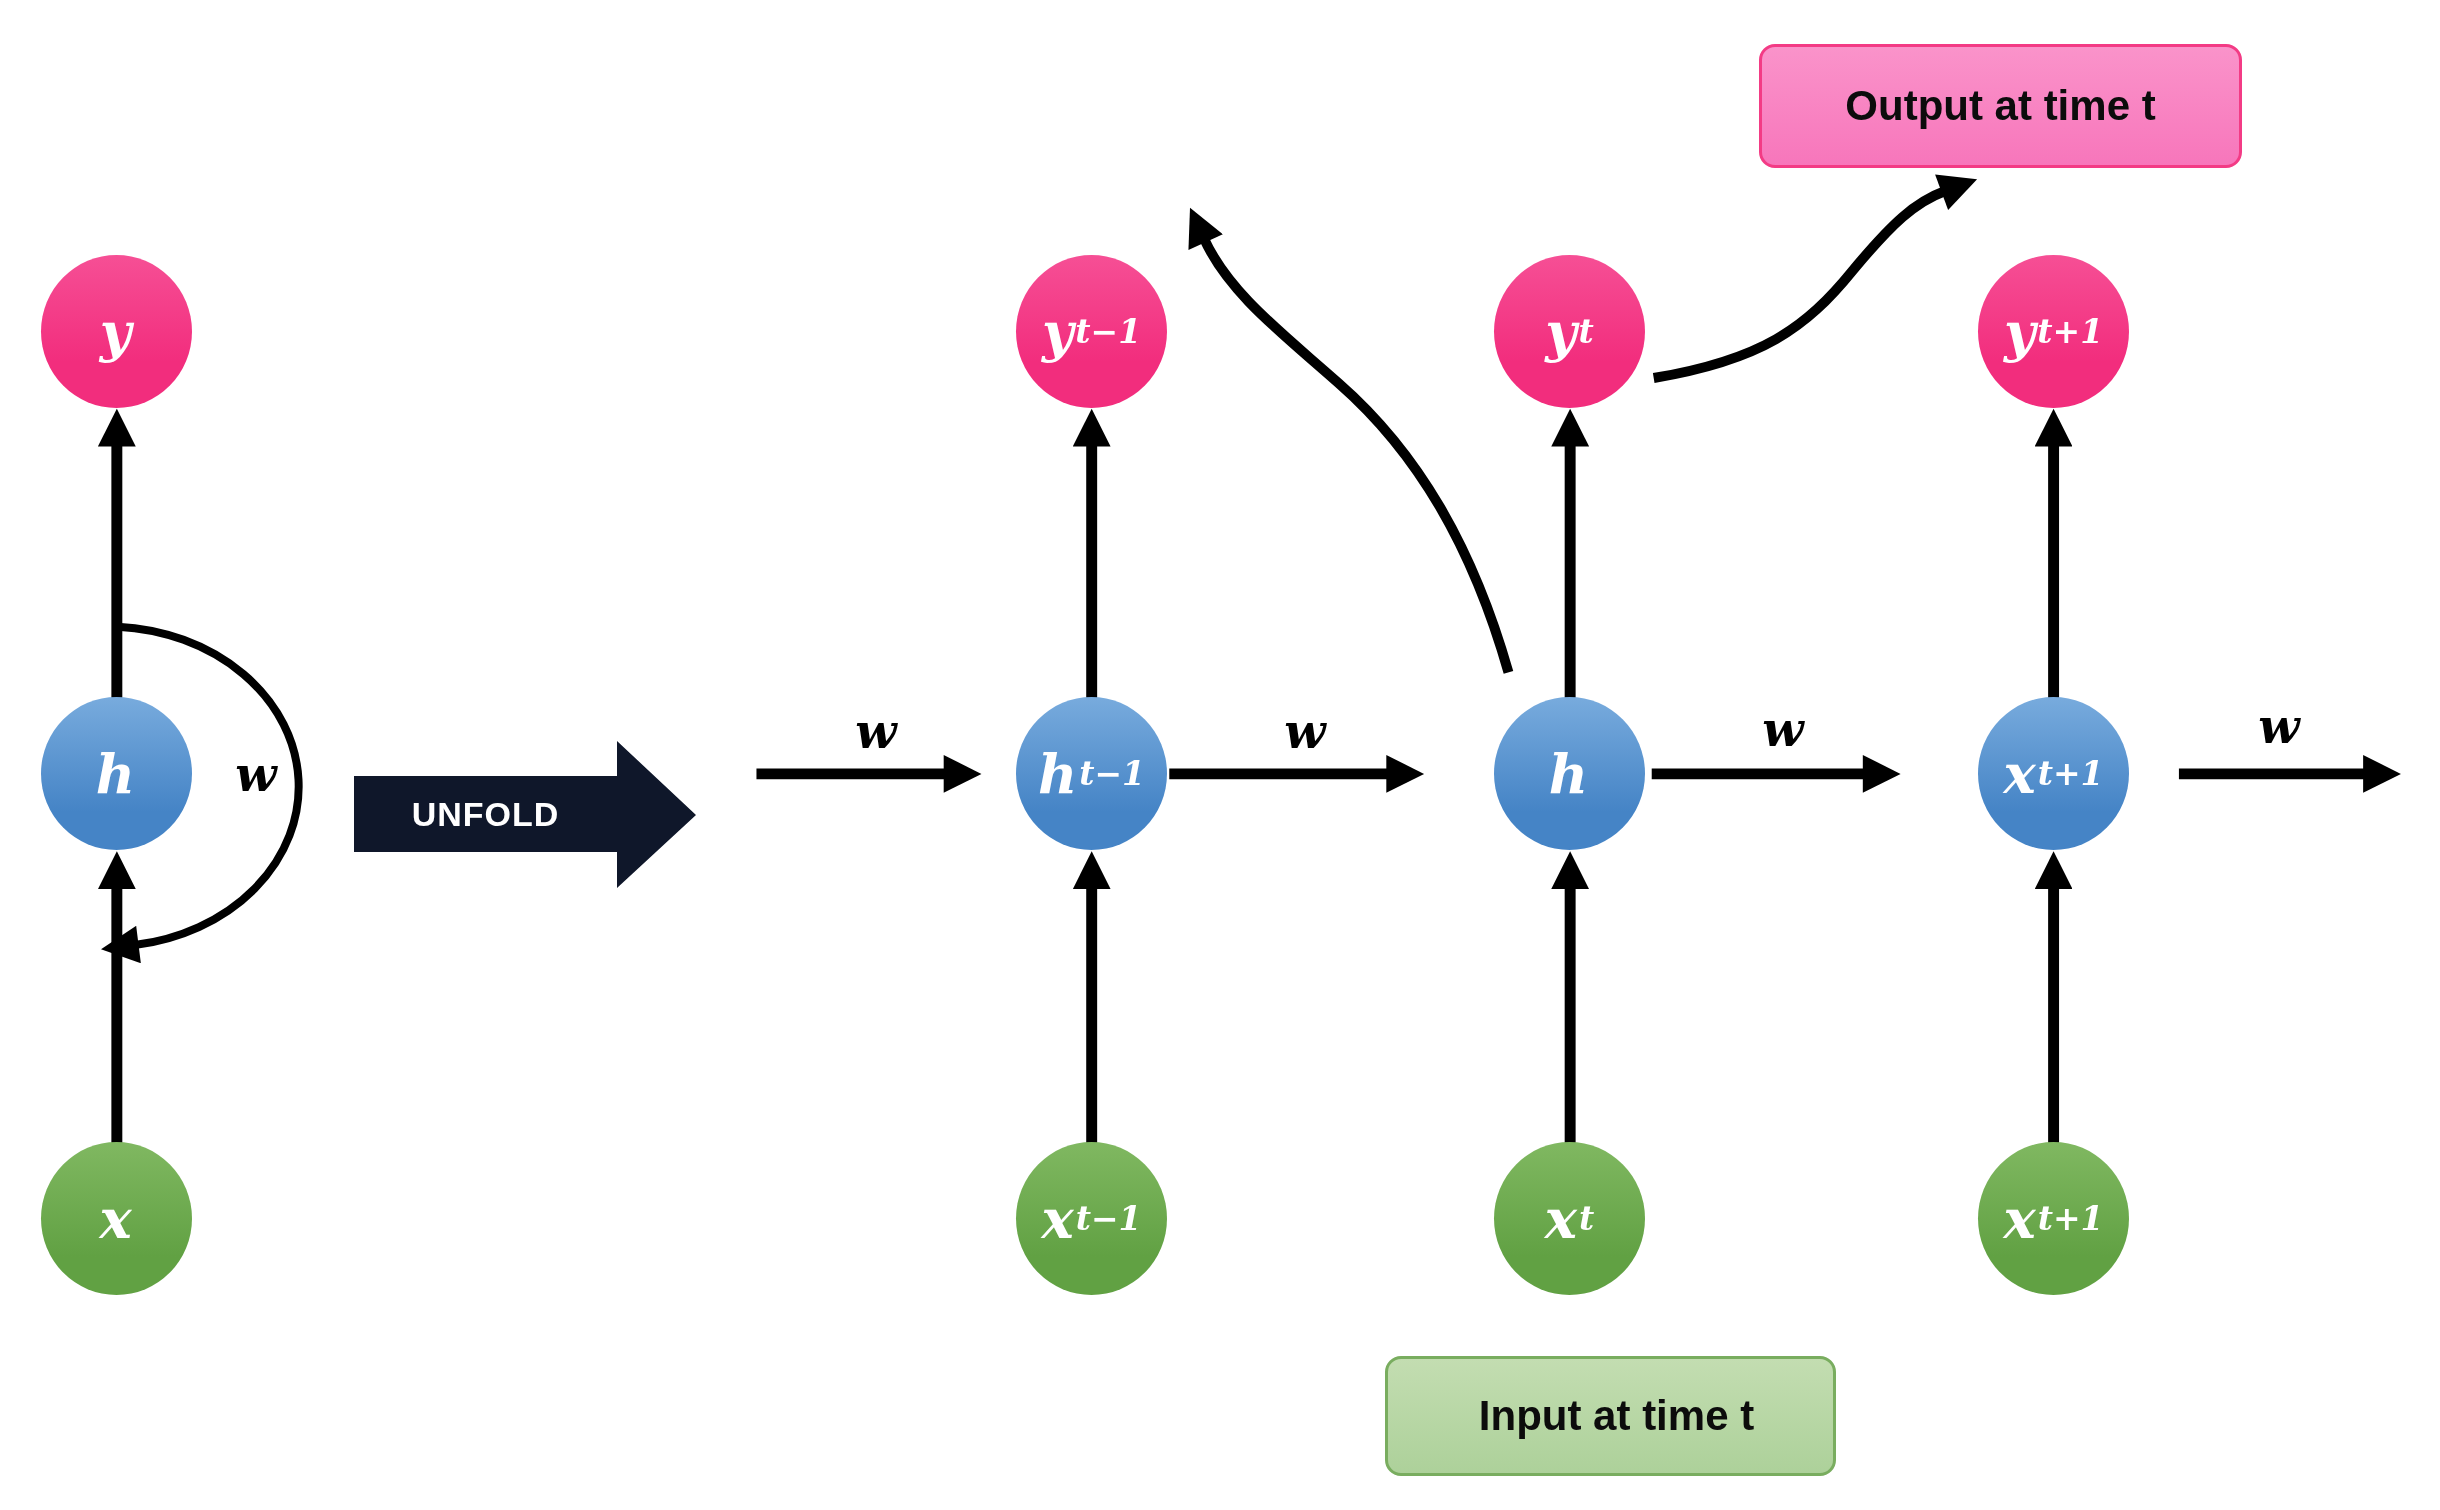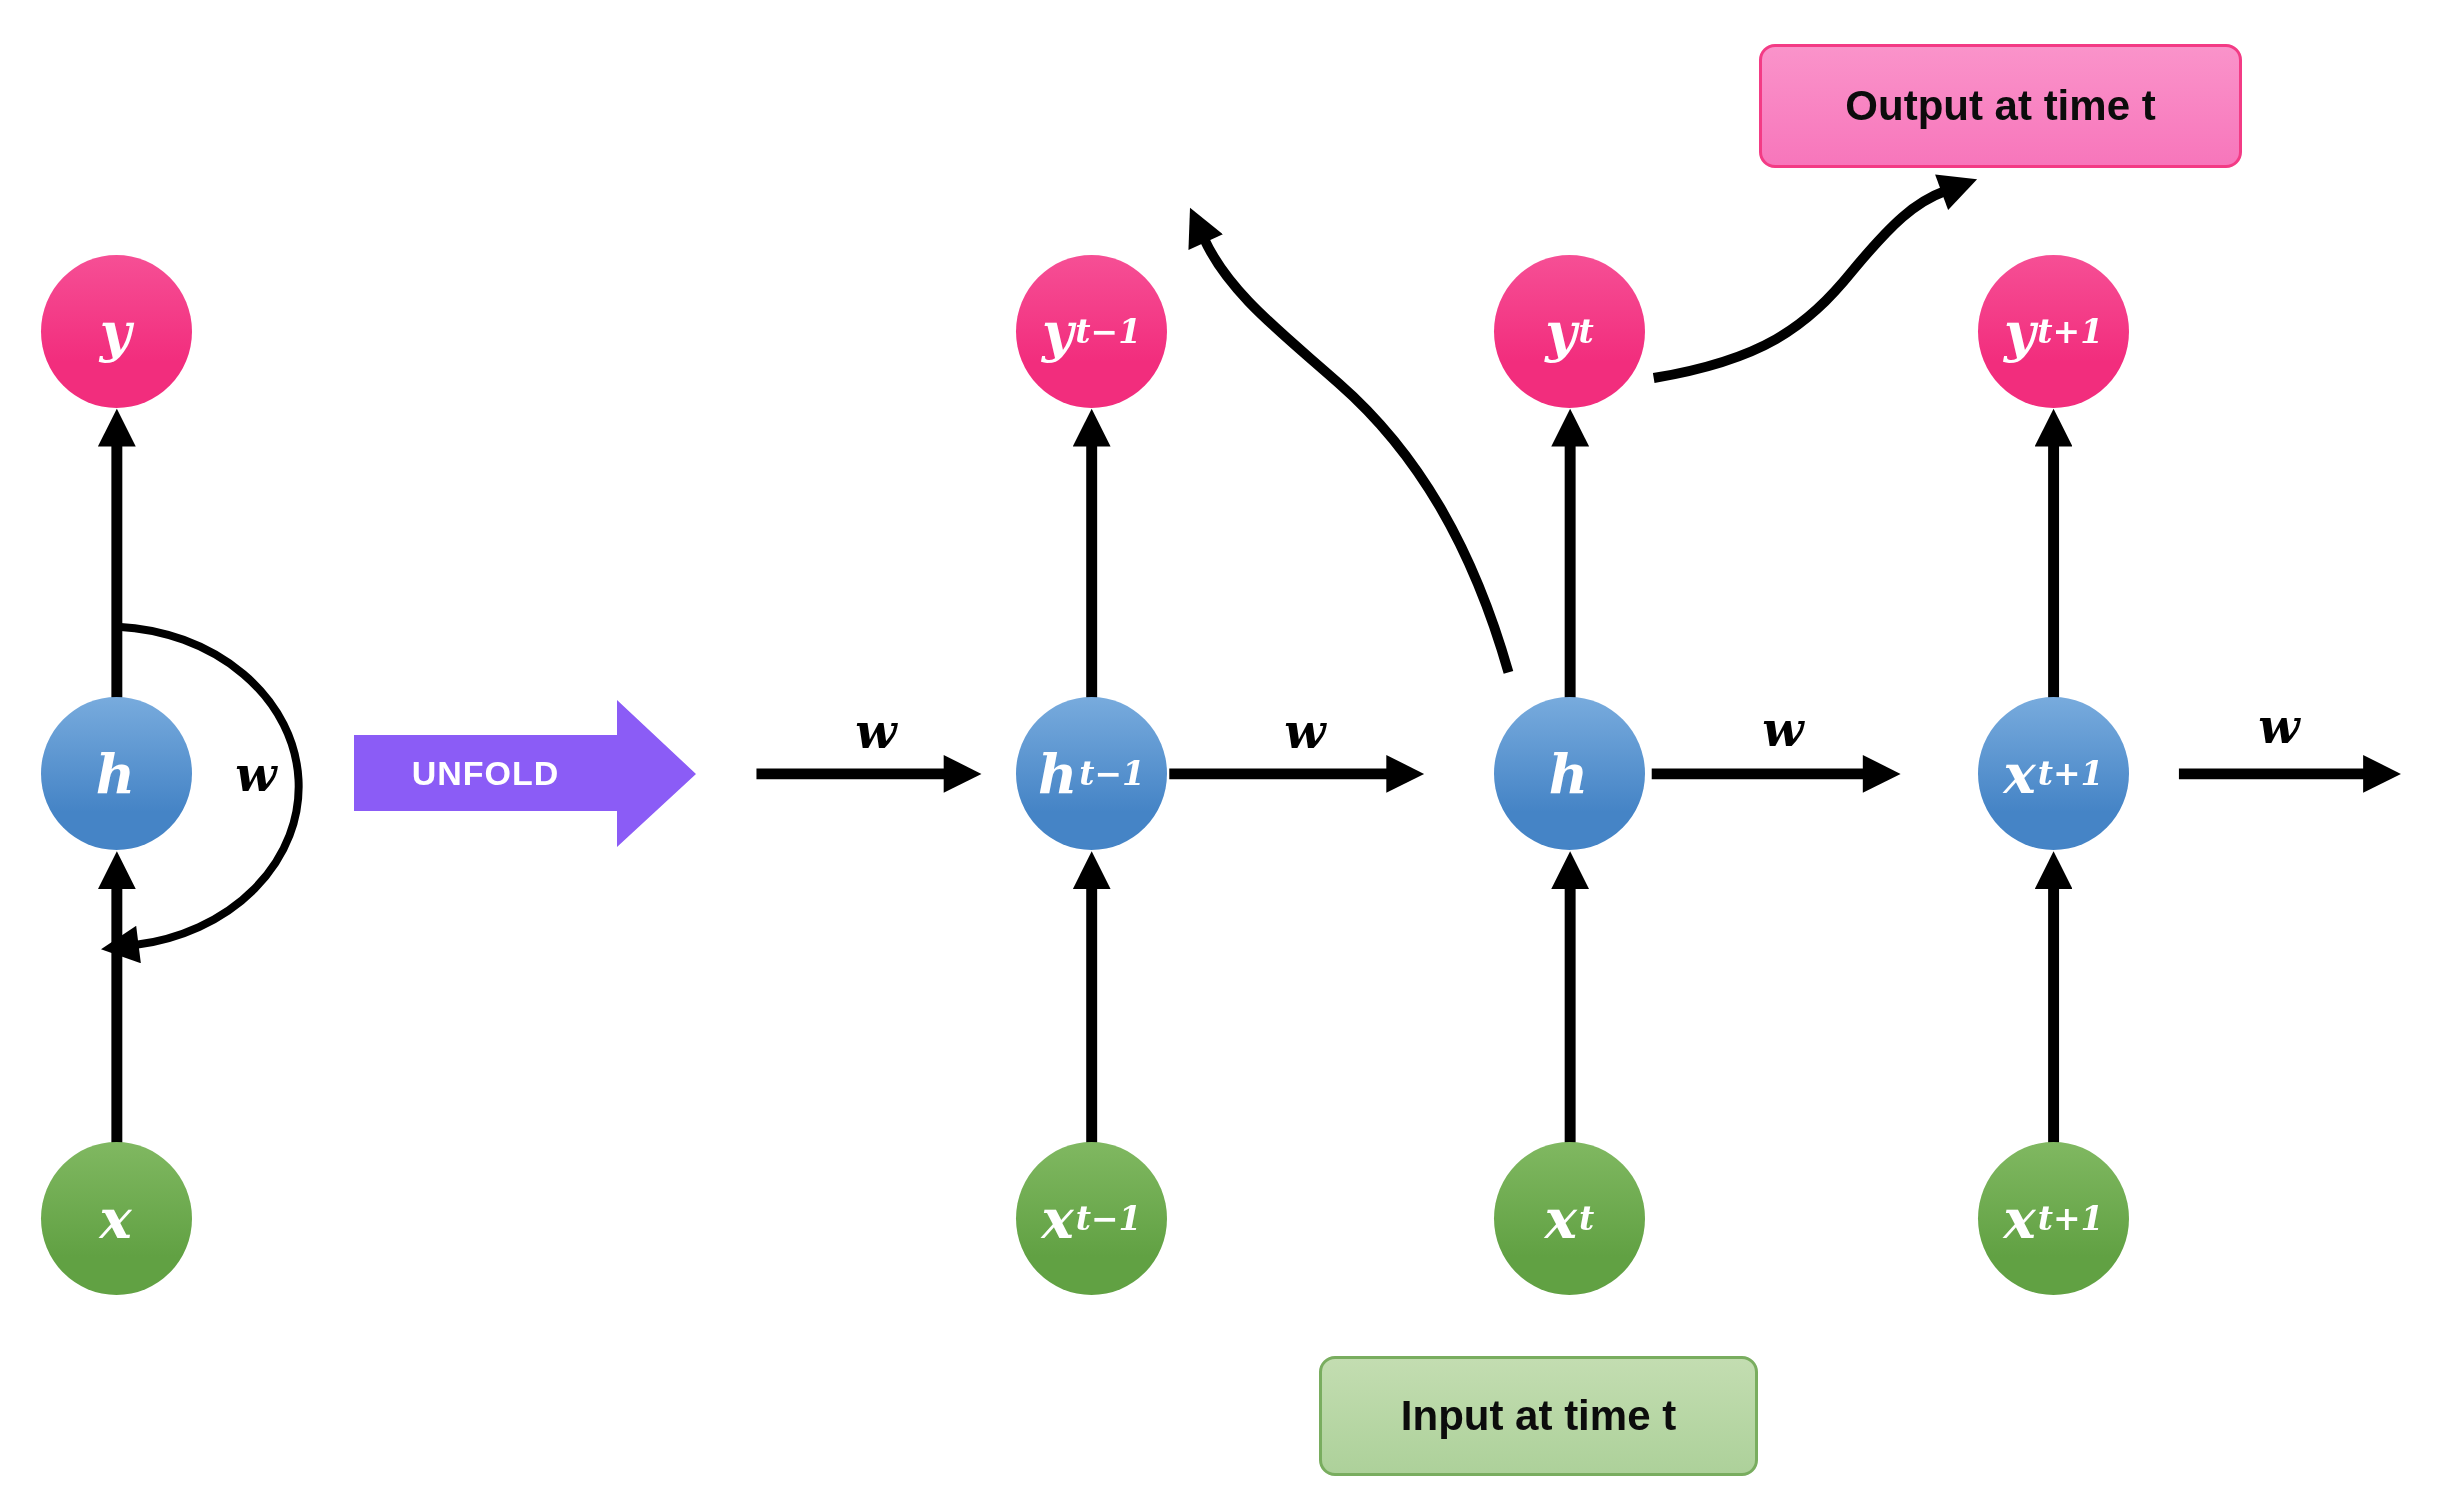--- a/index.html
+++ b/index.html
@@ -24,22 +24,22 @@
         white-space:nowrap;z-index:3;}
   .anno-blue{background:linear-gradient(180deg,#b9d0ec,#a2c0e3);border:3px solid #7ba3d4;}
   .anno-pink{background:linear-gradient(180deg,#fa93ca,#f776bb);border:3px solid #f33b85;}
   .anno-green{background:linear-gradient(180deg,#c3ddb1,#add19a);border:3px solid #79ad5f;}
 
   
   .wlabel{position:absolute;font-family:"DejaVu Serif",serif;font-style:italic;
           font-weight:bold;font-size:48px;color:#000;z-index:4;transform:translate(-50%,-50%);}
 
   
-  .unfold{position:absolute;left:354px;top:700px;width:342px;height:147px;
-          background:#8b5cf6;z-index:3;
+  .unfold{position:absolute;left:354px;top:741px;width:342px;height:147px;
+          background:#0f172a;z-index:3;
           clip-path:polygon(0 35px,263px 35px,263px 0,342px 74px,263px 147px,263px 111px,0 111px);}
   .unfold .unfold-text{position:absolute;left:0;top:35px;width:263px;height:77px;
           display:flex;align-items:center;justify-content:center;
           color:#ffffff;font-weight:bold;font-size:34px;letter-spacing:1px;}
 </style>
 </head>
 <body>
 
 <div class="canvas">
 
@@ -129,18 +129,18 @@
 
   <div class="wlabel" style="left:256px;top:774px;">w</div>
   <div class="wlabel" style="left:876px;top:731px;">w</div>
   <div class="wlabel" style="left:1305px;top:731px;">w</div>
   <div class="wlabel" style="left:1783px;top:729px;">w</div>
   <div class="wlabel" style="left:2279px;top:726px;">w</div>
 
   <div class="anno anno-pink" style="left:1759px;top:44px;width:477px;height:118px;">
     <span>Output at time t</span>
   </div>
-  <div class="anno anno-green" style="left:1319px;top:1356px;width:433px;height:114px;">
+  <div class="anno anno-green" style="left:1385px;top:1356px;width:433px;height:114px;padding-left:12px;">
     <span>Input at time t</span>
   </div>
 
 </div>
 
 
 </body></html>

